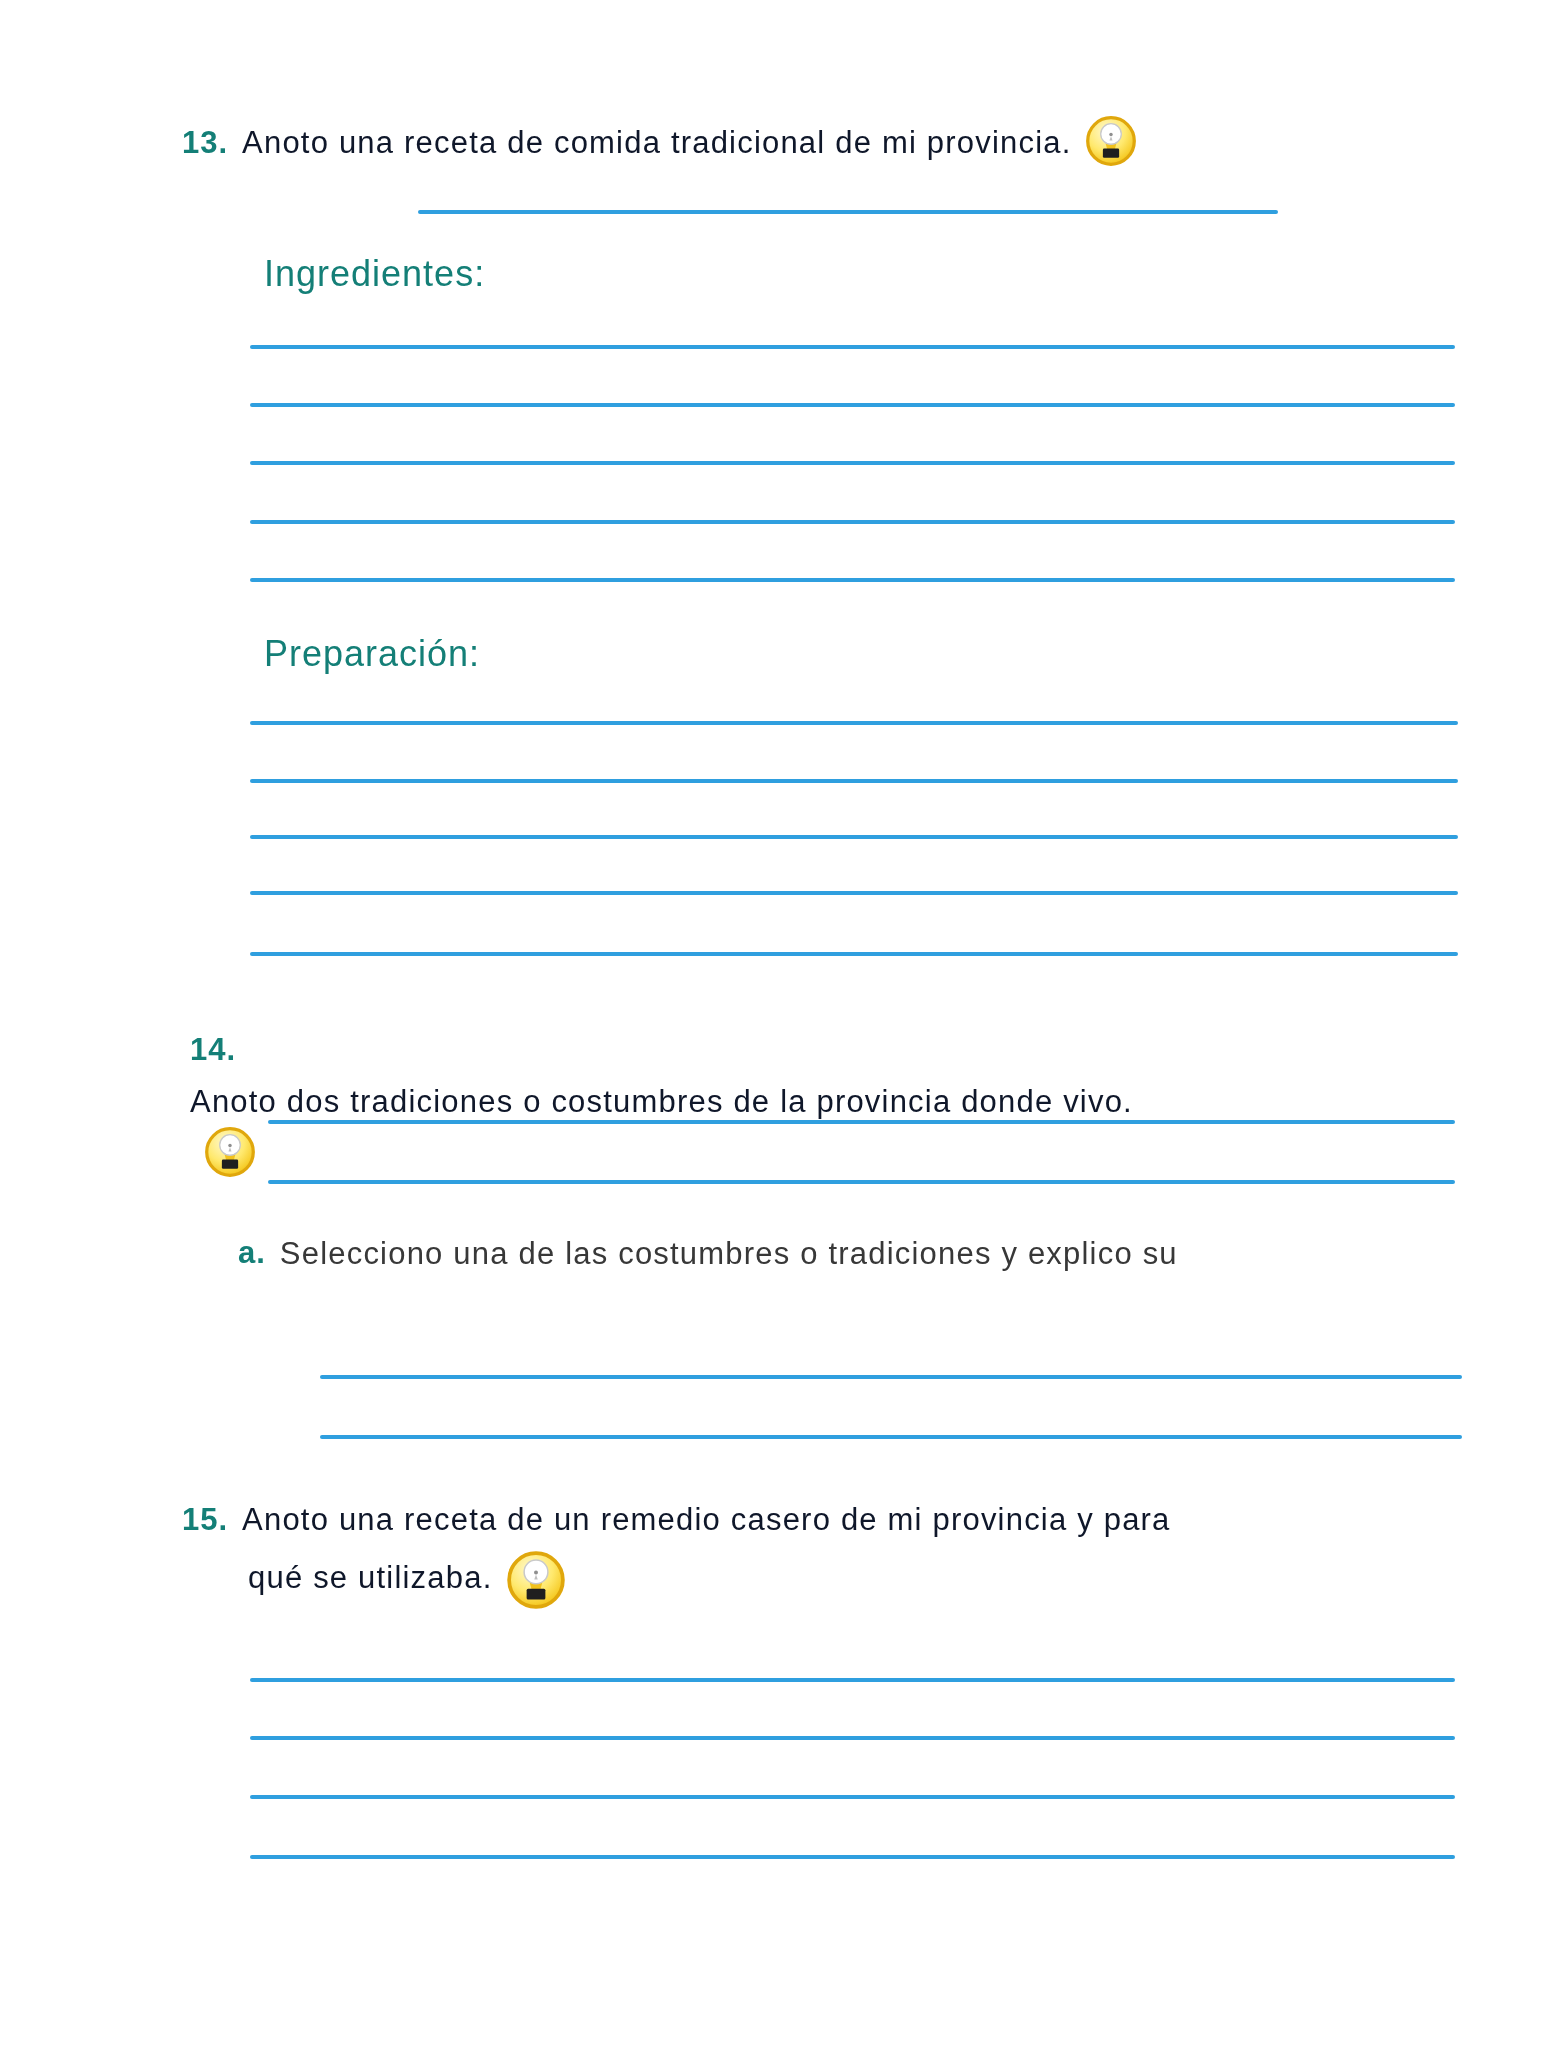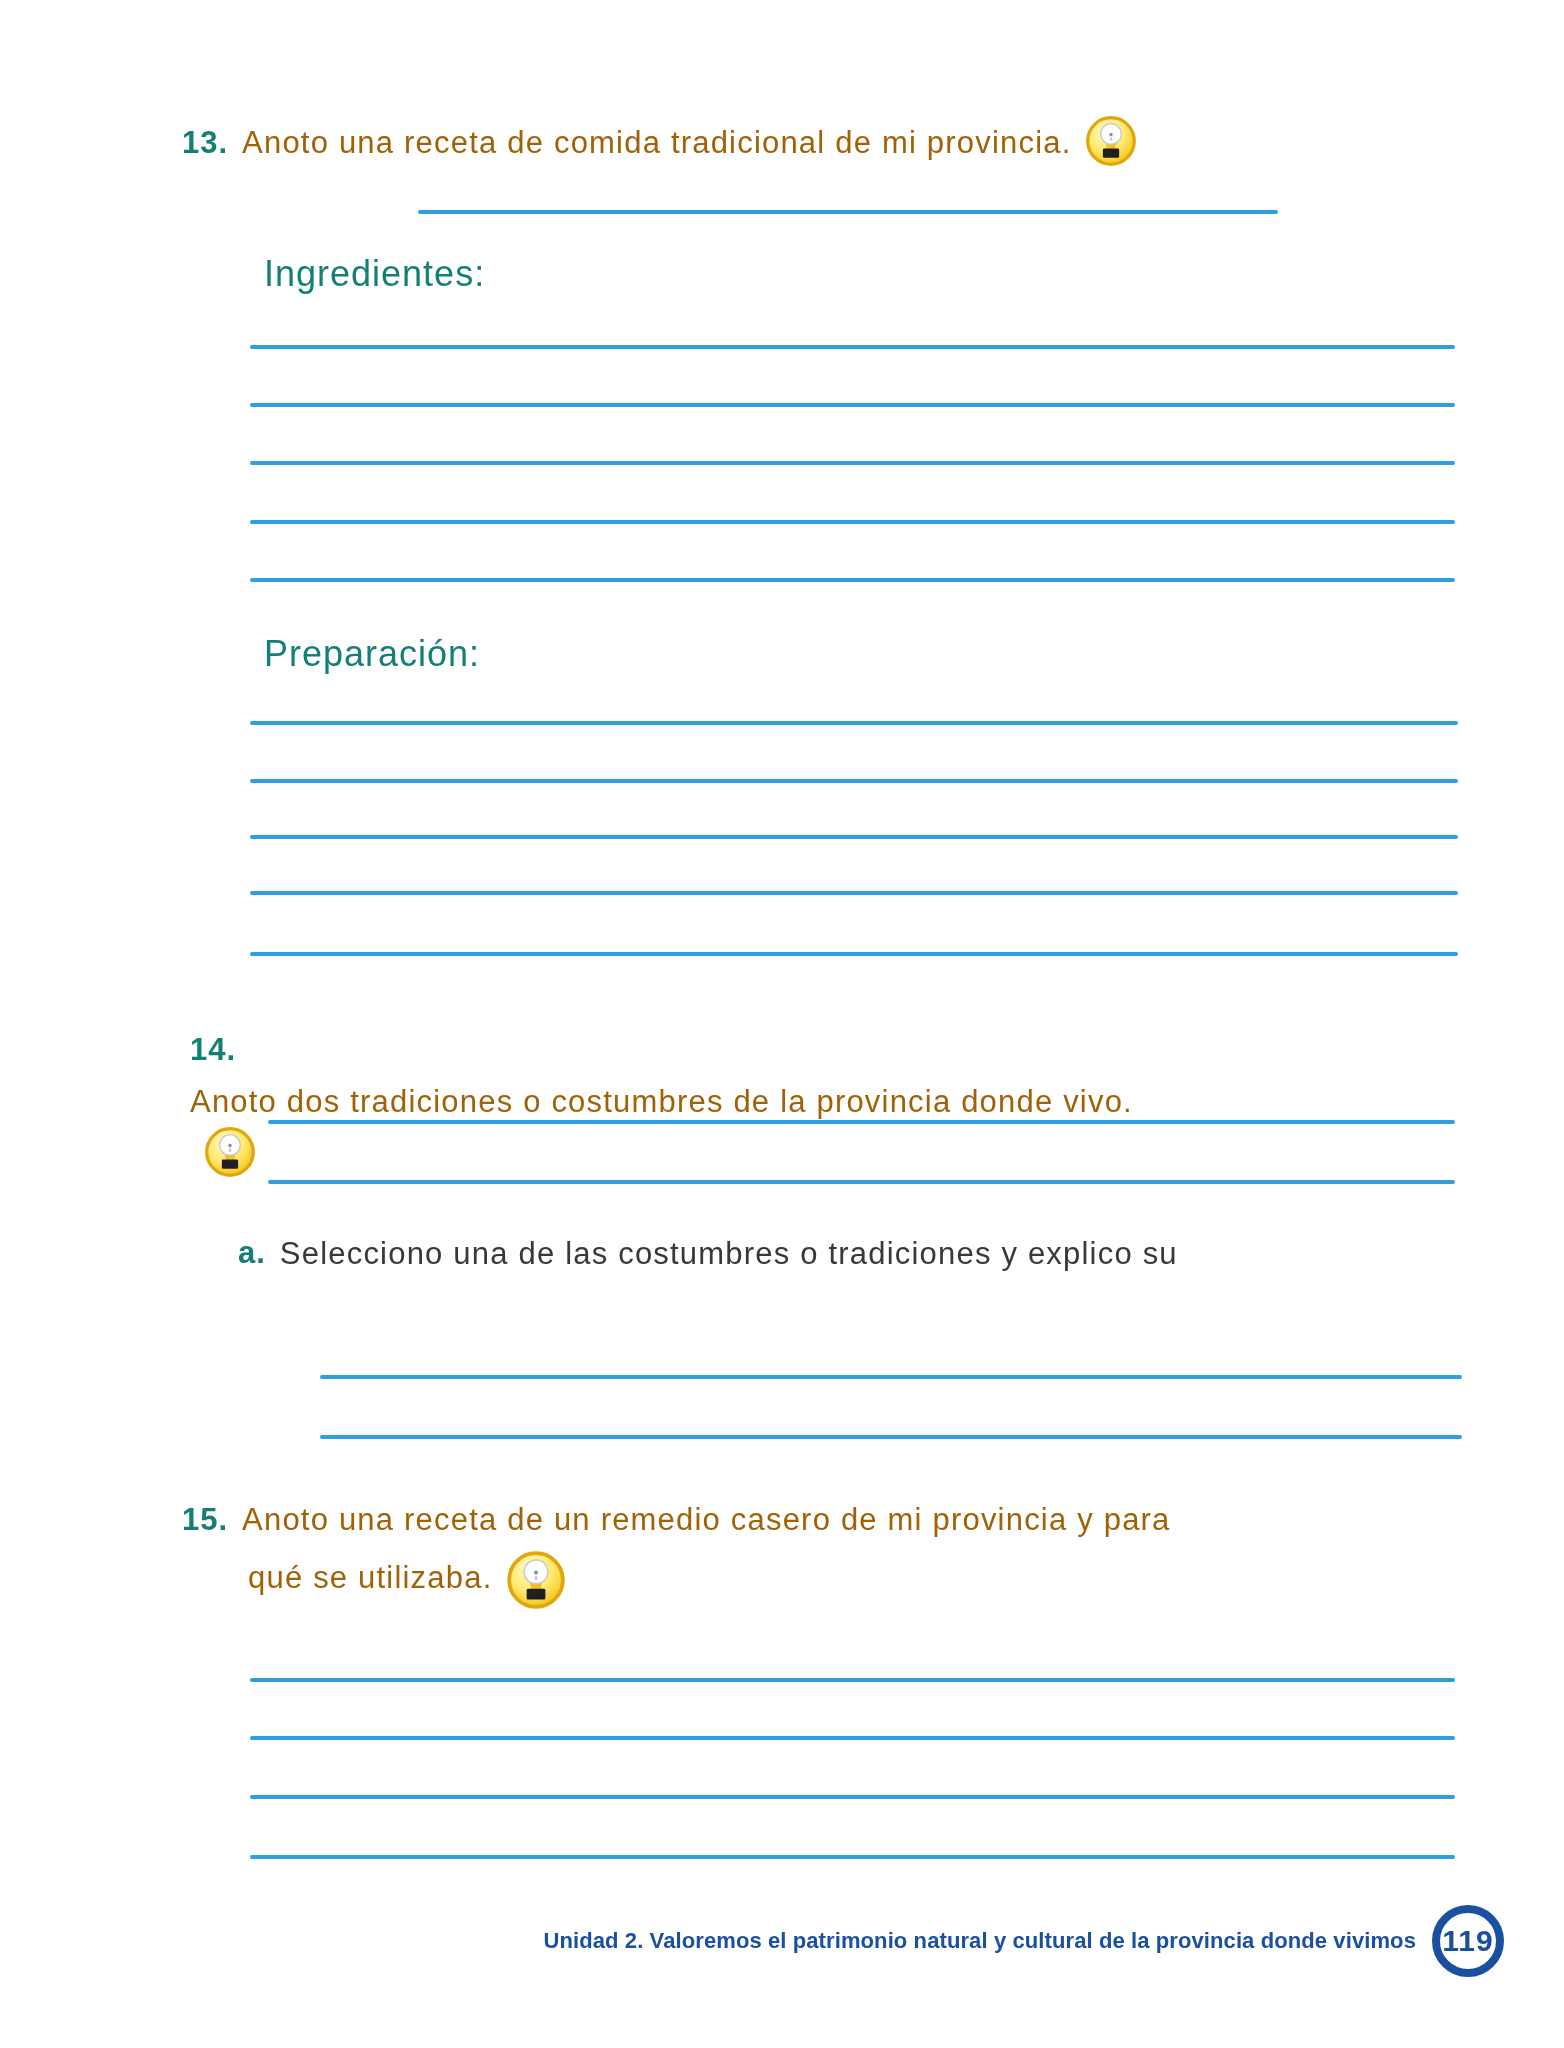--- a/index.html
+++ b/index.html
@@ -22,21 +22,21 @@
     line-height:52px;
     letter-spacing:1.2px;
     text-align:right;
   }
   .qnum{
     color:#147f77;
     font-weight:700;
     margin-right:14px;
     letter-spacing:1px;
   }
-  .qtext{color:#a16207;}
+  .qtext{color:#0f172a;}
   .bulb{
     display:inline-block;
     margin-left:14px;
     position:relative;
     top:-2px;
   }
   
   .heading{
     position:absolute;
     color:#147f77;
@@ -193,18 +193,14 @@
         <path d="M24 19.6 L22.6 23.5 L25.4 23.5 Z" fill="#bfbfbf"></path>
         <rect x="16.5" y="31" width="15" height="8.5" rx="1.2" fill="#1f1f1f"></rect>
       </svg>
     </span>
   </div>
   <div class="ansline ln-q15-1"></div>
   <div class="ansline ln-q15-2"></div>
   <div class="ansline ln-q15-3"></div>
   <div class="ansline ln-q15-4"></div>
 
-  <div class="footer">
-    <span class="footer-text">Unidad 2. Valoremos el patrimonio natural y cultural de la provincia donde vivimos</span>
-    <span class="page-badge">119</span>
-  </div>
 
 </div>
 
 </body></html>

